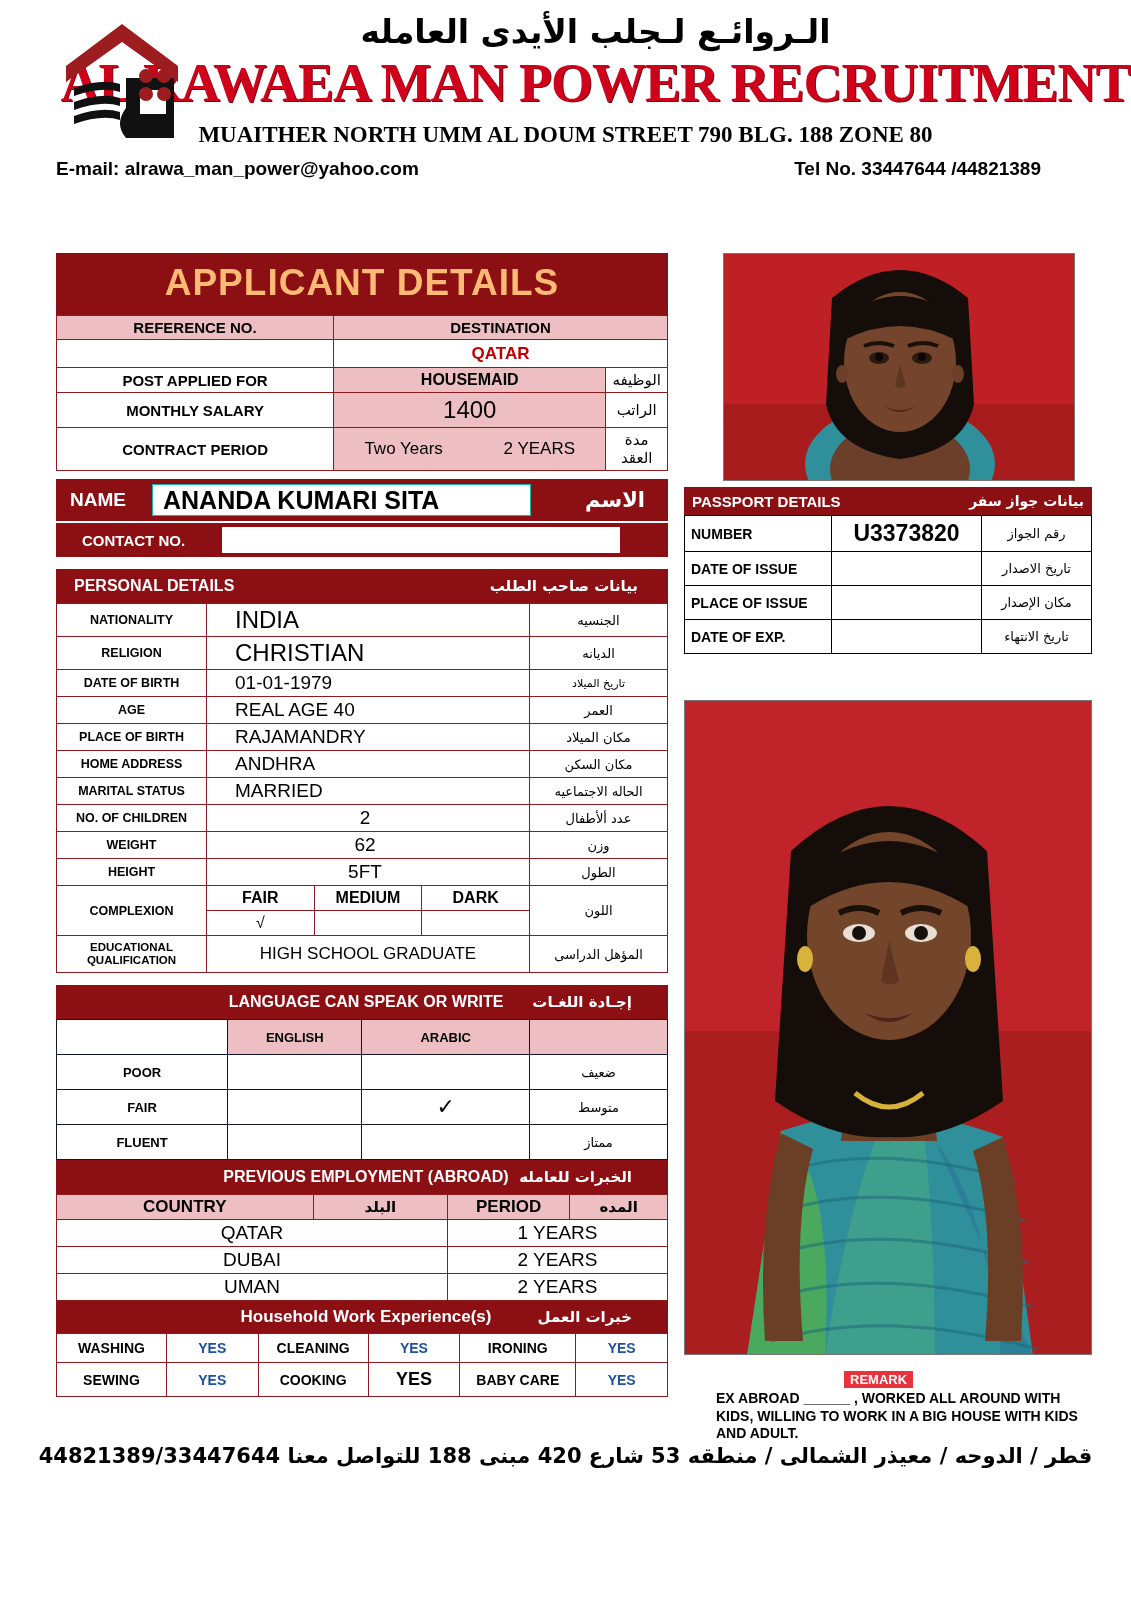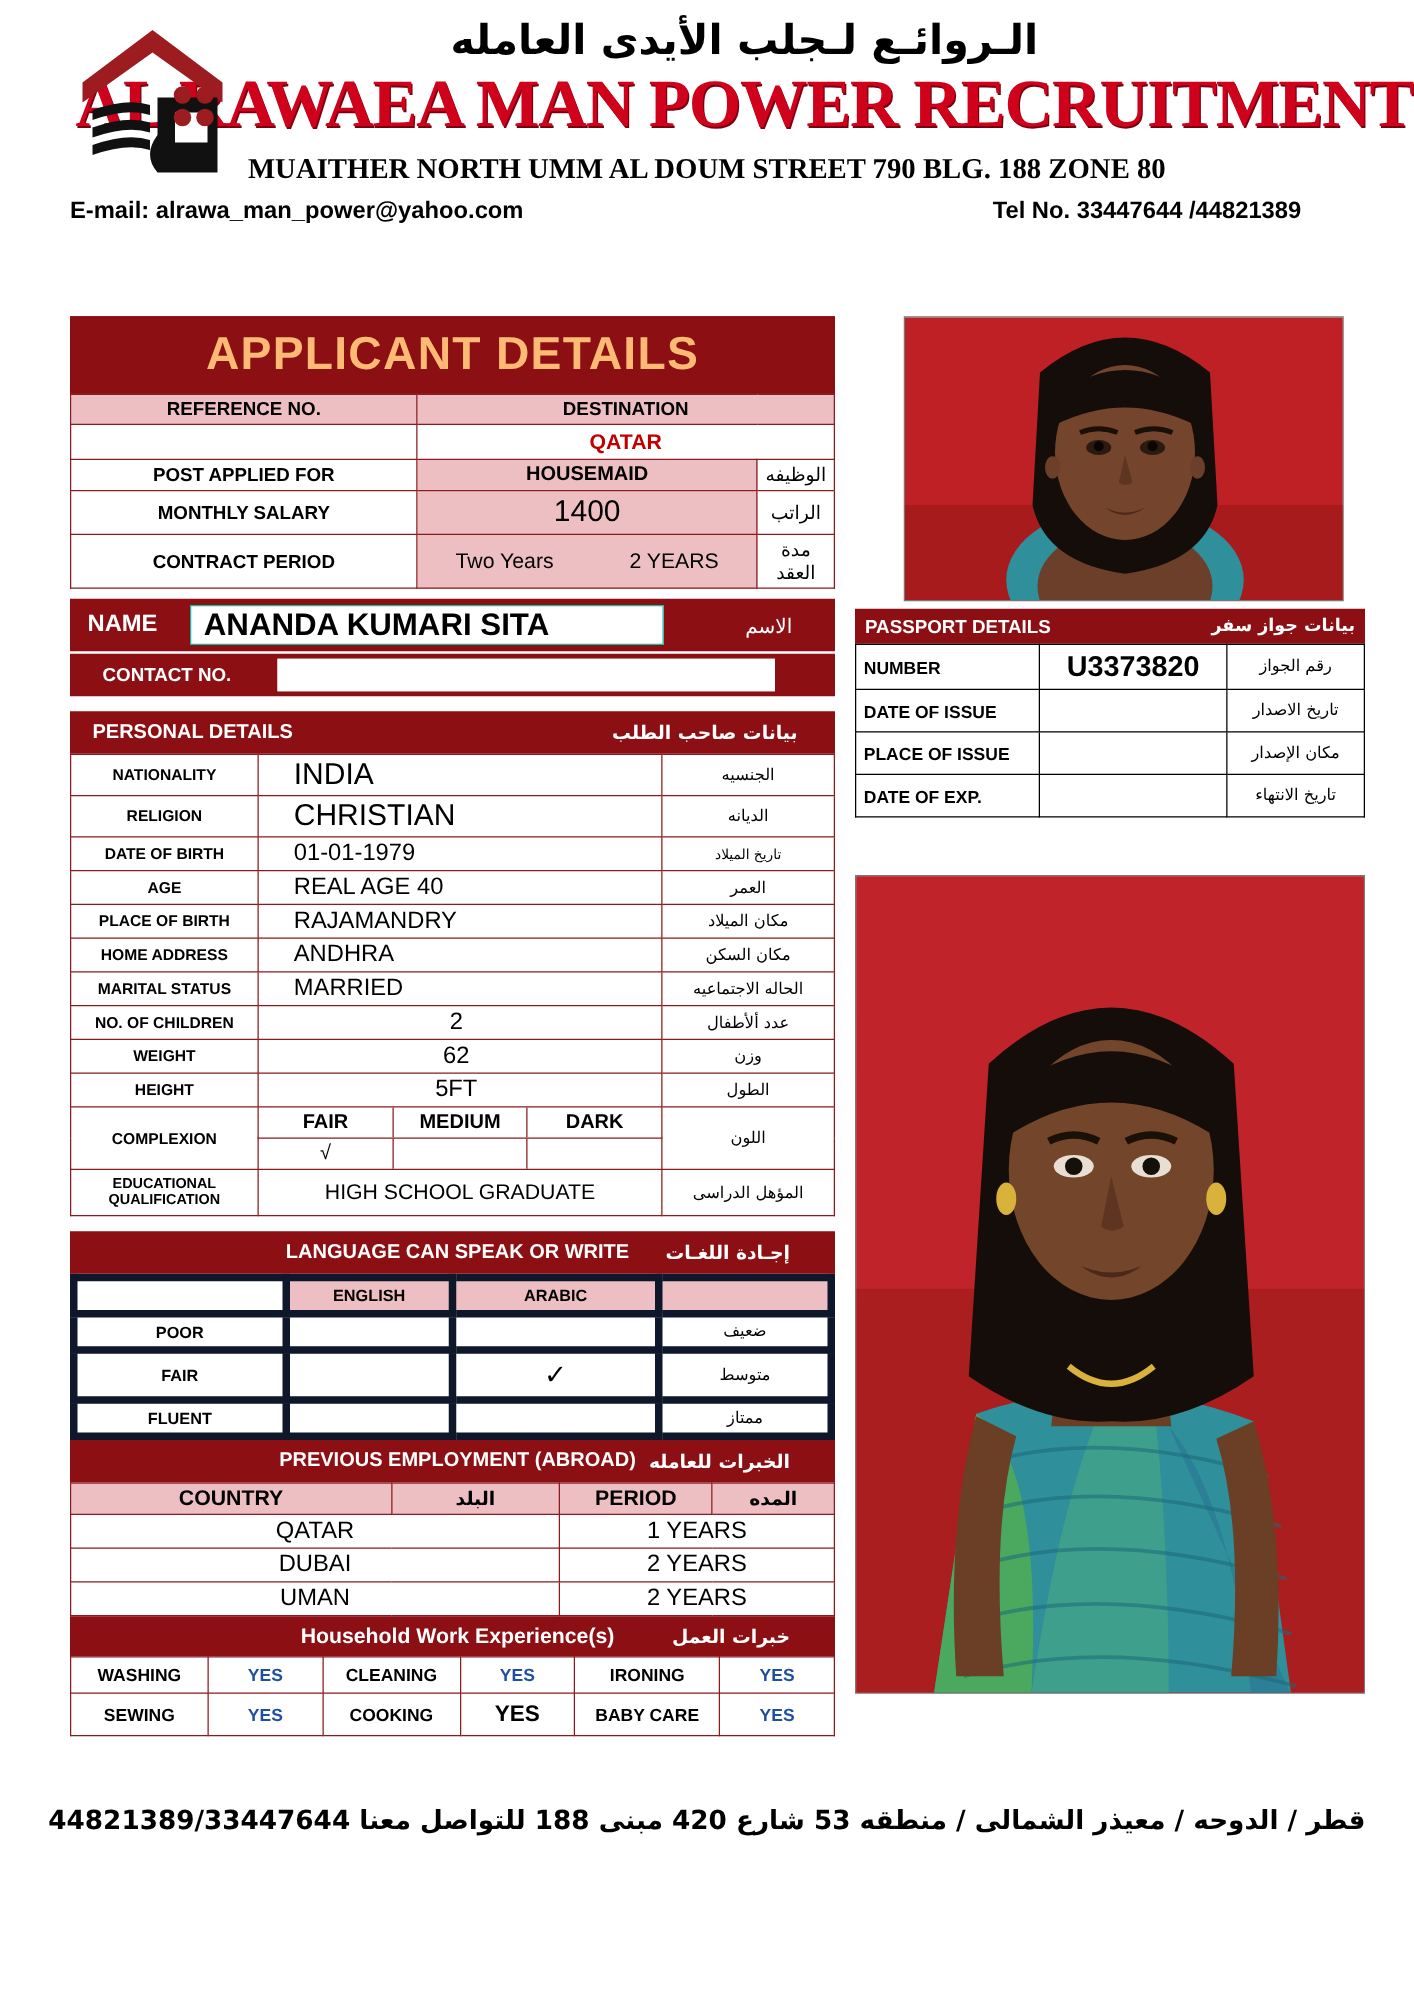--- a/index.html
+++ b/index.html
@@ -62,21 +62,21 @@
     margin-top:8px; background:#8c0f14; color:#fff;
     display:flex; align-items:center; padding:5px 10px 5px 14px;
     height:42px;
   }
   .name-label { font-size:19px; font-weight:bold; width:82px; }
   .name-value {
     flex:1; background:#fff; color:#000; height:32px;
     font-size:25px; font-weight:bold; padding:2px 10px;
     display:flex; align-items:center; border:1px solid #14b8a6;
   }
-  .name-ar { width:86px; text-align:center; font-family:"DejaVu Sans", sans-serif; font-size:16px; font-weight:normal;margin-left:41px; }
+  .name-ar { width:86px; text-align:center; font-family:"DejaVu Sans", sans-serif; font-size:21px; font-weight:bold;margin-left:41px; }
 
   .contact-box {
     margin-top:2px; display:flex; align-items:center; height:34px;
     background:#8c0f14; color:#fff; padding-left:26px;
   }
   .contact-box .lbl { font-size:15px; font-weight:bold; width:140px; }
   .contact-box .val { flex:1; background:#fff; height:26px; margin-right:48px; border:1px solid #fff;}
 
   .section-head {
     background:#8c0f14; color:#fff; display:flex; align-items:center;
@@ -90,21 +90,21 @@
   .section-head.center { justify-content:center; position:relative; }
   .section-head.center .ar-h { position:absolute; right:16px; margin:0; }
 
   table.pd { border-collapse:collapse; width:100%; }
   table.pd td { border:1px solid #8c1a1f; font-size:13px; padding:2px 6px; }
   table.pd td.lbl { width:150px; text-align:center; font-weight:bold; font-size:12.5px; }
   table.pd td.val { font-size:19px; padding-left:28px; }
   table.pd td.arv { width:138px; text-align:center; font-family:"DejaVu Sans", sans-serif; font-size:13px; }
 
   table.lang { border-collapse:collapse; width:100%; }
-  table.lang td { border:6px solid #0f172a; font-size:13px; text-align:center; padding:4px 2px; height:24px; }
+  table.lang td { border:1px solid #0f172a; font-size:13px; text-align:center; padding:4px 2px; height:35px; }
   table.lang td.hdr { background:#edbfc2; font-weight:bold; font-size:13px; }
   table.lang td.ar { width:138px; font-family:"DejaVu Sans", sans-serif; }
 
   table.emp { border-collapse:collapse; width:100%; }
   table.emp td { border:1px solid #8c1a1f; font-size:19px; text-align:center; padding:2px; }
   table.emp td.hdr { background:#edbfc2; font-weight:bold; font-size:17px; }
   table.emp td.arh { background:#edbfc2; font-family:"DejaVu Sans", sans-serif; font-size:15px; font-weight:bold;}
 
   table.hw { border-collapse:collapse; width:100%; }
   table.hw td { border:1px solid #8c1a1f; font-size:14px; text-align:center; padding:6px 2px; font-weight:bold; }
@@ -485,16 +485,20 @@
       <ellipse cx="120" cy="258" rx="8" ry="13" fill="#d9b23c"></ellipse>
       <ellipse cx="288" cy="258" rx="8" ry="13" fill="#d9b23c"></ellipse>
 
       <path d="M170 392 Q204 420 238 392" stroke="#d9b23c" stroke-width="5" fill="none"></path>
 
       <path d="M96 432 Q72 520 80 640 L118 640 Q108 520 128 448 Z" fill="#6b3f25"></path>
       <path d="M318 436 Q344 520 336 640 L300 640 Q310 520 288 450 Z" fill="#6b3f25"></path>
     </svg>
   </div>
 
+  <div class="remark-box">
+    <div class="remark-title">REMARK</div>
+    <div class="remark-text">EX ABROAD ______ , WORKED ALL AROUND WITH KIDS, WILLING TO WORK IN A BIG HOUSE WITH KIDS AND ADULT.</div>
+  </div>
 
   <div class="footer">قطر / الدوحه  /  معيذر الشمالى / منطقه 53  شارع 420 مبنى 188 للتواصل معنا 44821389/33447644</div>
 
 </div>
 
 </body></html>

